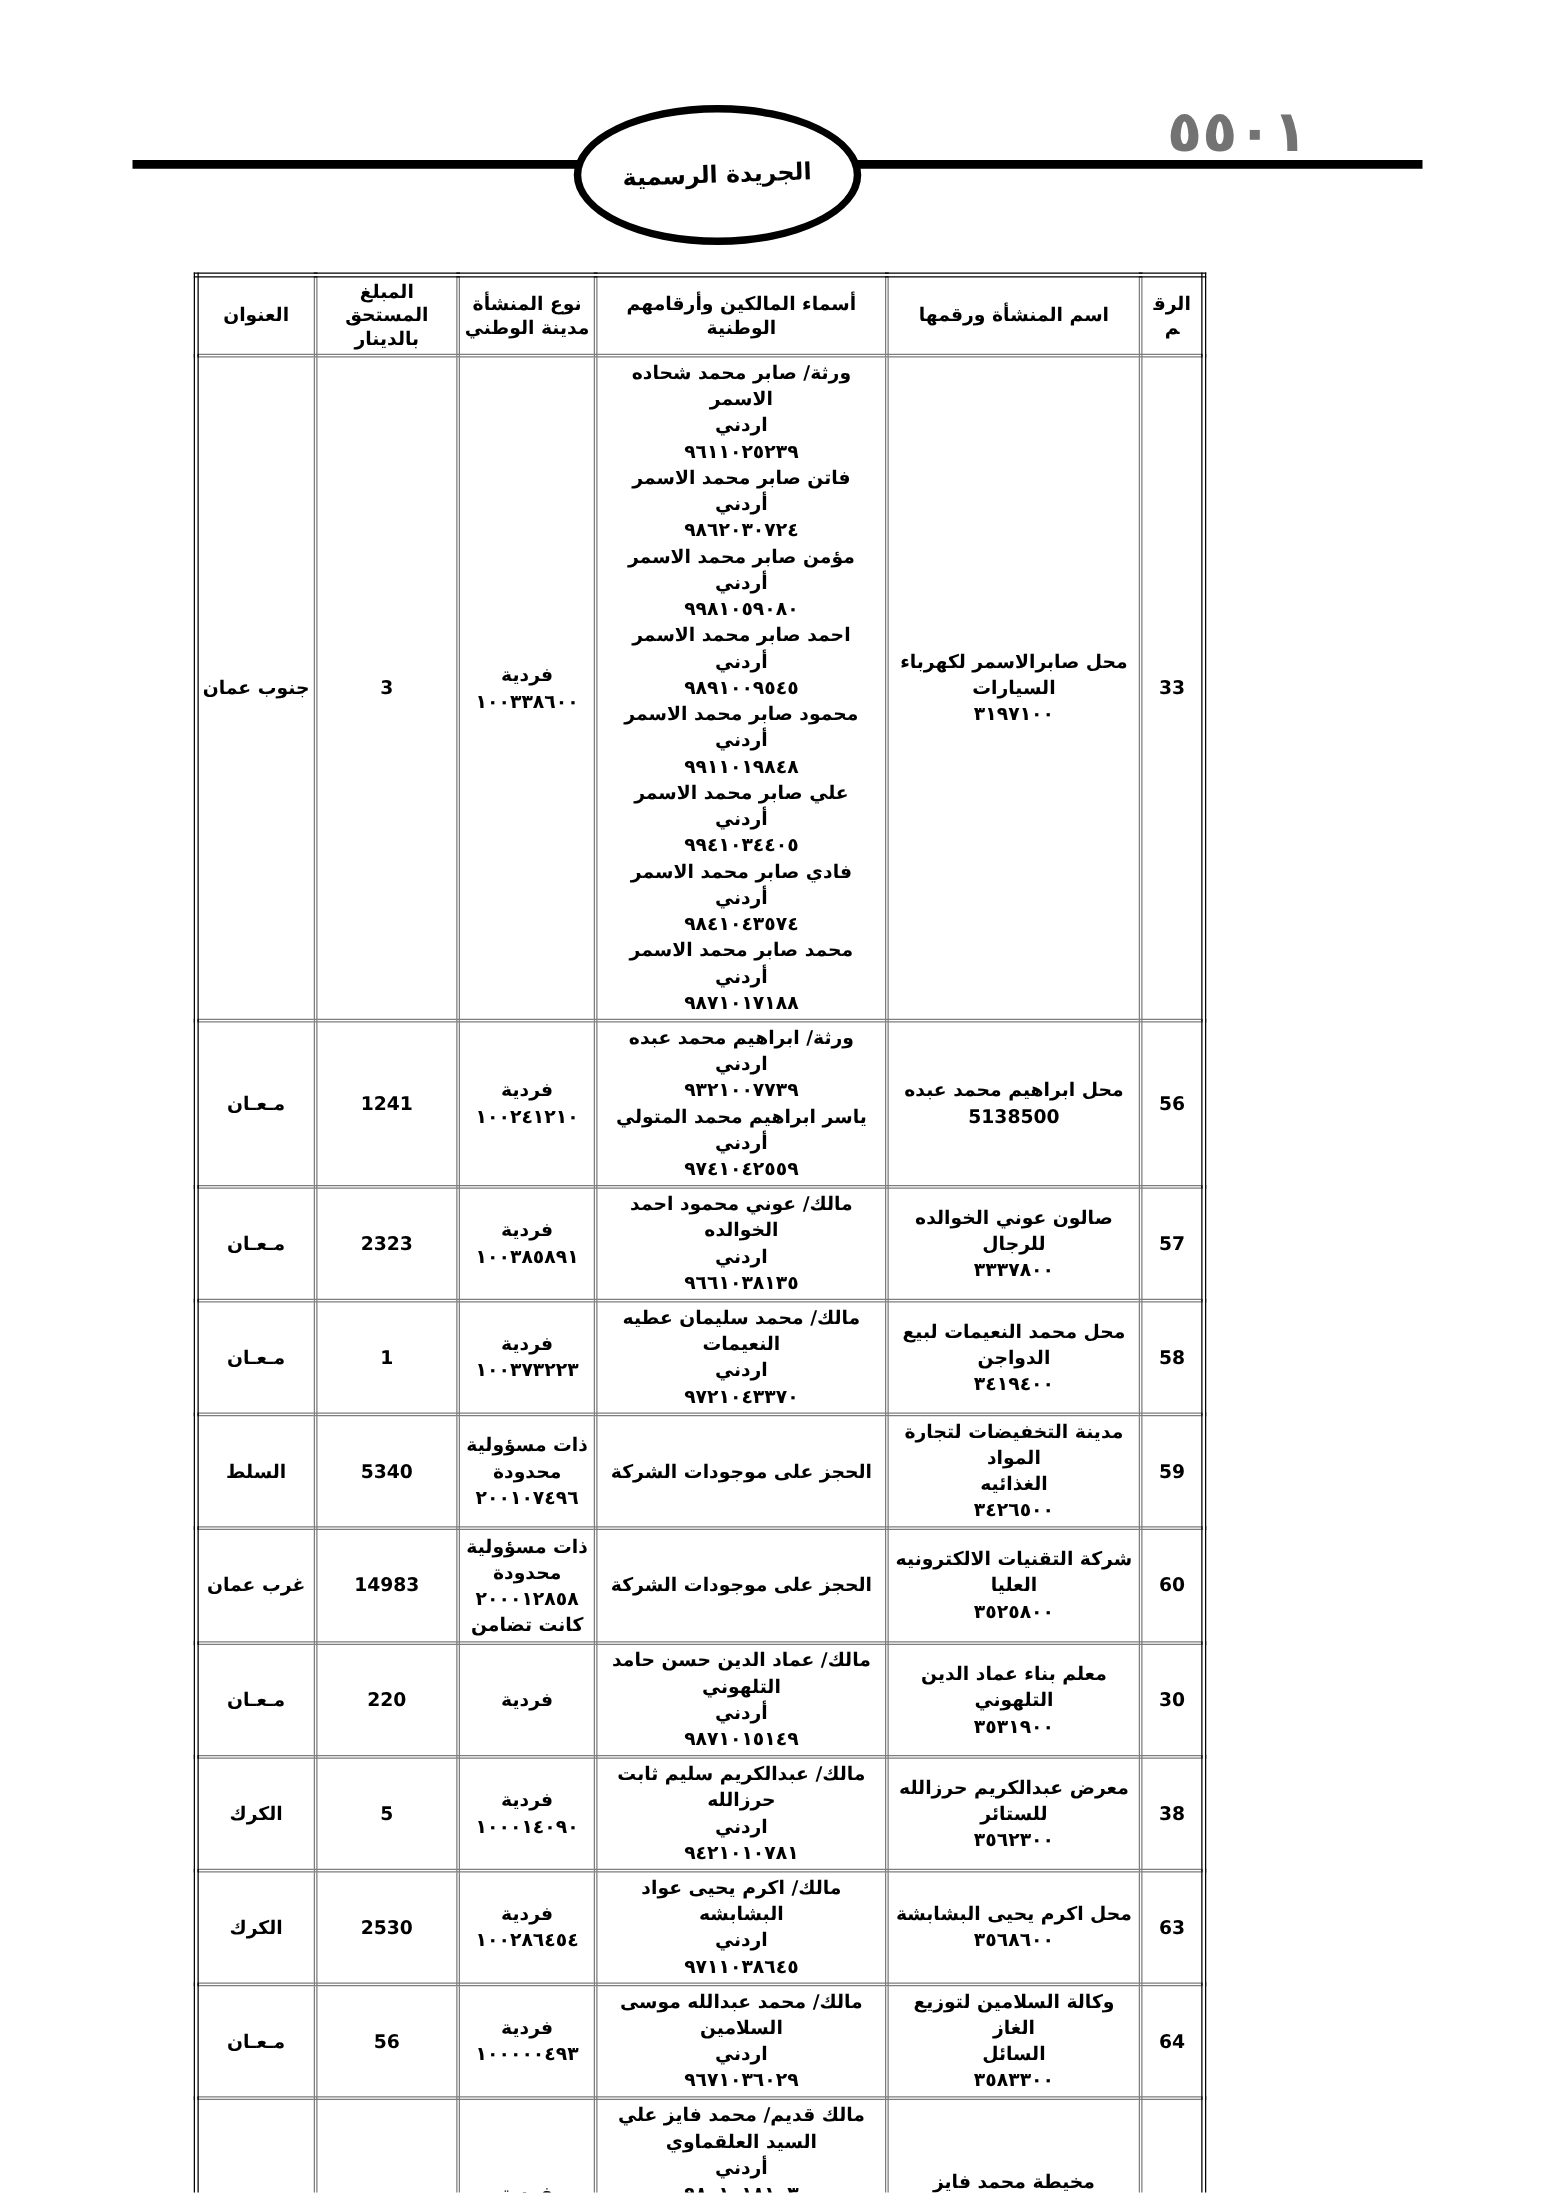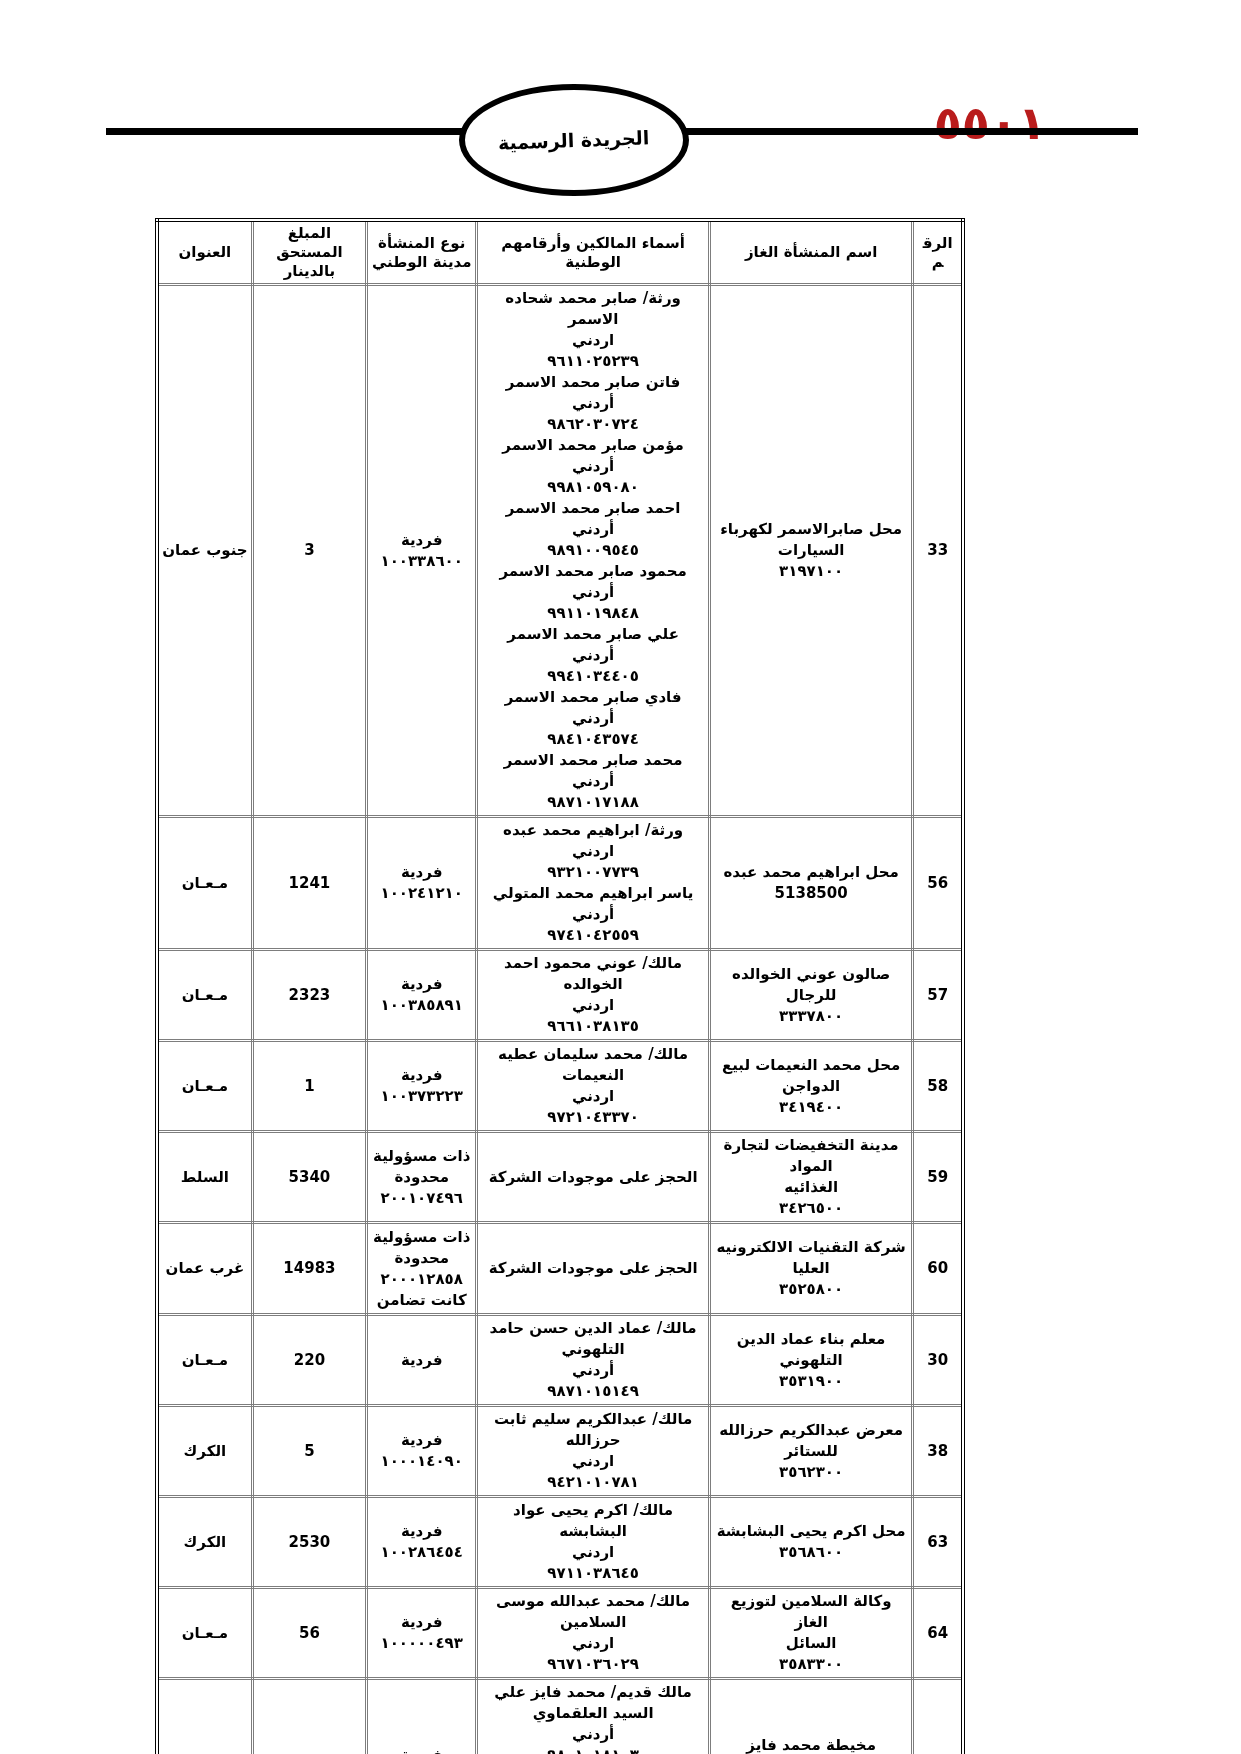--- a/index.html
+++ b/index.html
@@ -6,22 +6,22 @@
   body{
     width:1241px;height:1754px;
     background:#ffffff;
     font-family:"DejaVu Sans",sans-serif;
     position:relative;
     overflow:hidden;
   }
   
   .page-header{position:absolute;top:0;left:0;width:1241px;height:218px;}
   .page-number{
-    position:absolute;top:96px;right:195px;
-    font-size:46px;font-weight:bold;color:#b91c1c;
+    position:absolute;top:78px;right:195px;
+    font-size:46px;font-weight:bold;color:#737373;
     letter-spacing:4px;direction:ltr;
   }
   .header-rule{
     position:absolute;top:128px;left:106px;width:1032px;height:7px;
     background:#000;z-index:1;
   }
   .gazette-banner{
     position:absolute;top:84px;left:459px;width:218px;height:100px;
     background:#fff;border:6px solid #000;border-radius:50%;
     z-index:2;display:flex;align-items:center;justify-content:center;
@@ -84,21 +84,21 @@
       <col class="col-serial">
         <col class="col-est">
         <col class="col-owners">
       <col class="col-type">
         <col class="col-amount">
         <col class="col-address">
     </colgroup>
     <thead>
       <tr>
         <th>الرقم</th>
-        <th>اسم المنشأة الغاز</th>
+        <th>اسم المنشأة ورقمها</th>
         <th>أسماء المالكين وأرقامهم الوطنية</th>
         <th>نوع المنشأة
 مدينة الوطني</th>
         <th>المبلغ المستحق
 بالدينار</th>
         <th>العنوان</th>
       </tr>
     </thead>
     <tbody id="table-body">
   <tr>

